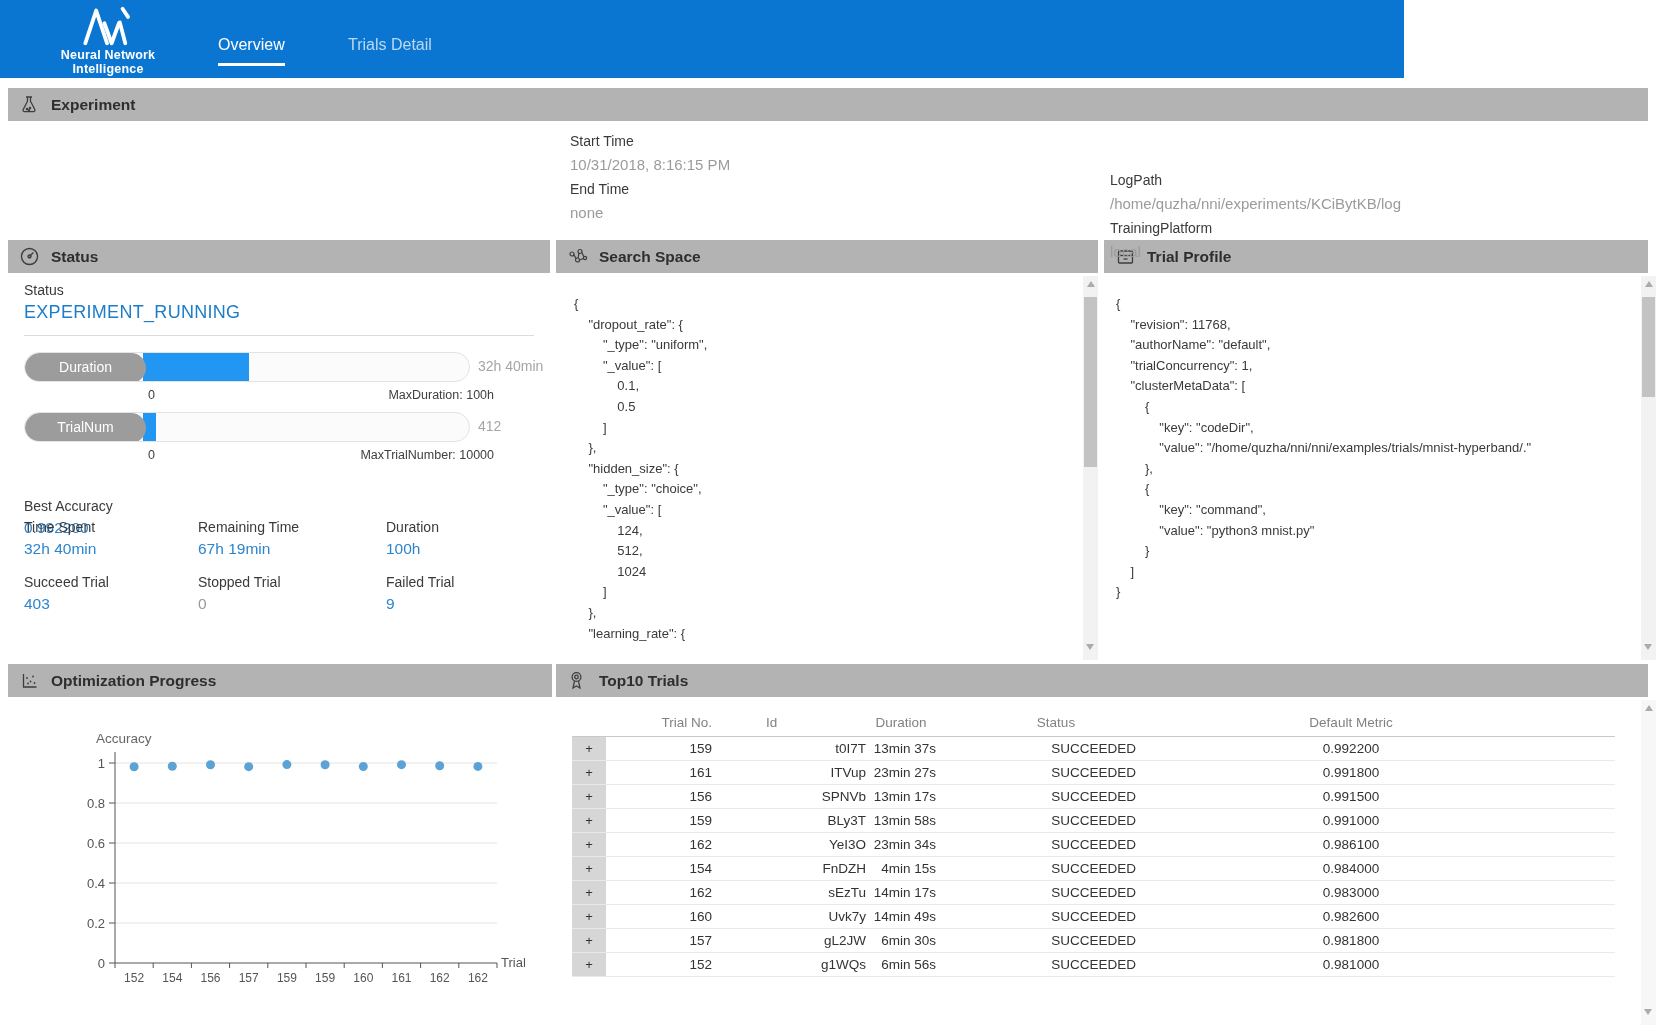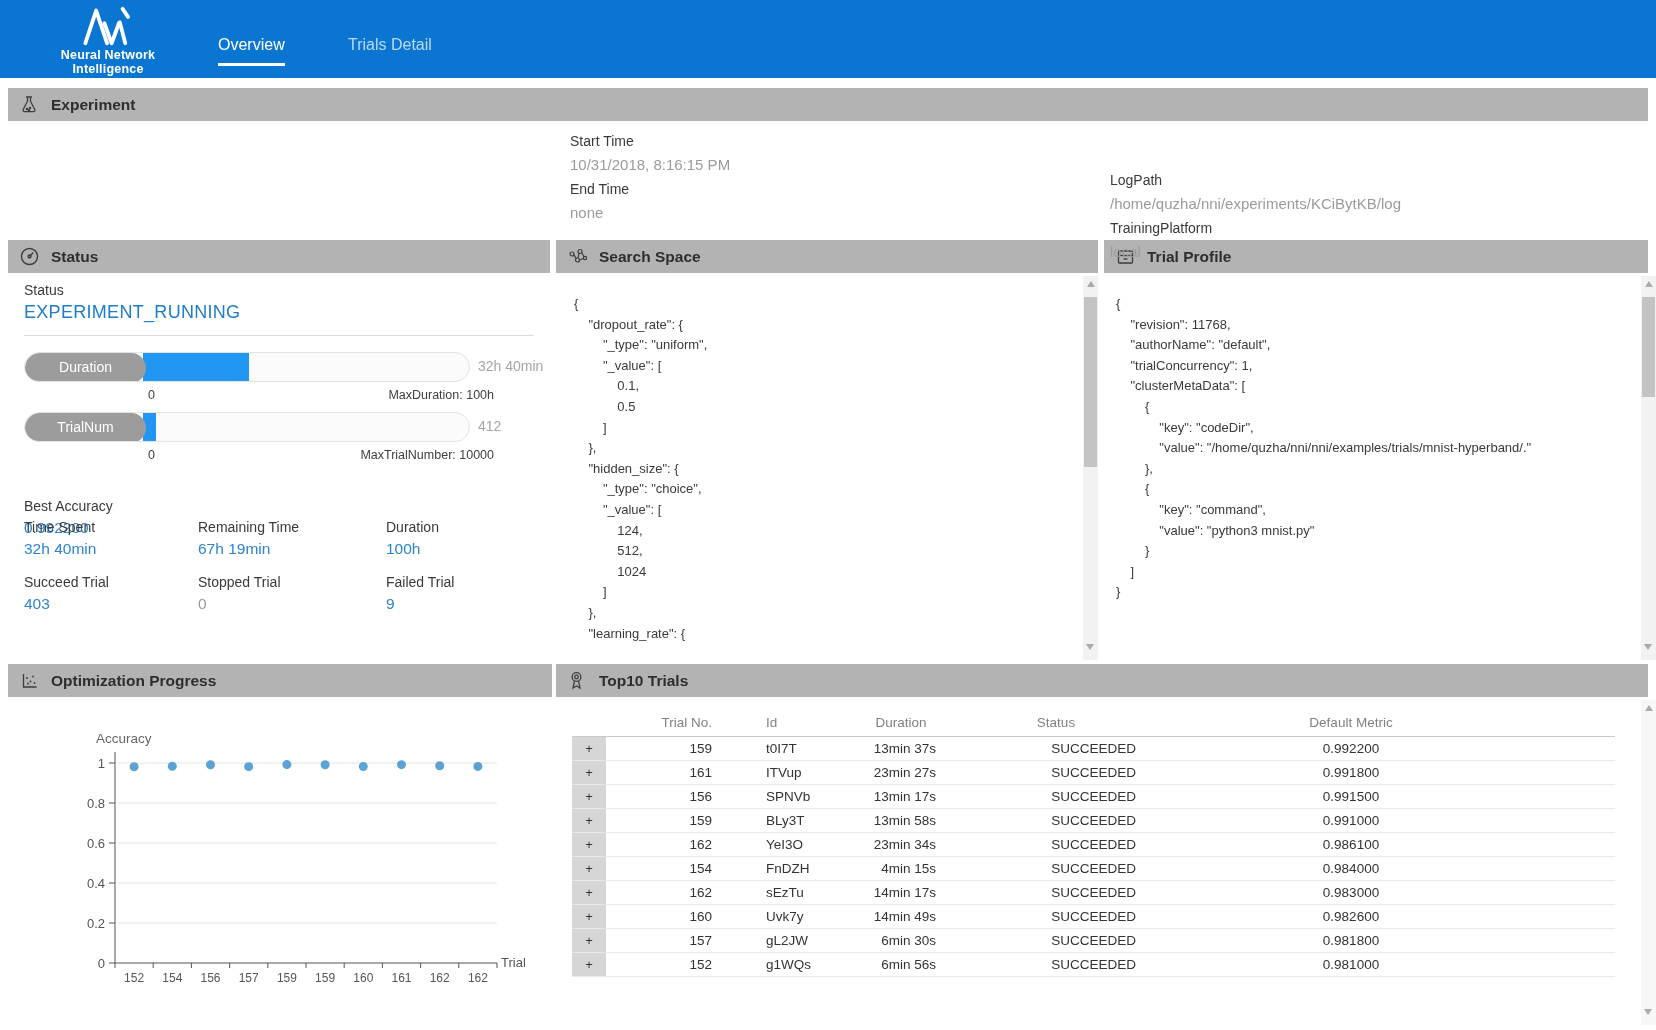--- a/index.html
+++ b/index.html
@@ -1,21 +1,21 @@
 <!DOCTYPE html>
 <html><head>
 <meta charset="utf-8">
 <style>
   * { margin:0; padding:0; box-sizing:border-box; }
   html,body { width:1656px; height:1030px; background:#ffffff;
     font-family:"Liberation Sans","DejaVu Sans",sans-serif; color:#333; overflow:hidden; }
   body { position:relative; }
 
   
-  .navbar { position:absolute; left:0; top:0; width:1656px; height:78px; background:#0b76d1; }
+  .navbar { position:absolute; left:0; top:0; width:1404px; height:78px; background:#0b76d1; }
   .brand { position:absolute; left:24px; top:4px; width:168px; text-align:center; }
   .brand svg { display:block; margin:2px auto 0; }
   .brand-text { color:#fff; font-size:12.5px; letter-spacing:.2px; margin-top:2px; font-weight:bold; }
   .nav-tab { position:absolute; top:36px; font-size:16px; color:#bcd9f0; cursor:pointer; padding-bottom:9px; }
   .nav-tab.active { color:#ffffff; border-bottom:3px solid #ffffff; }
   #tab-overview { left:218px; }
   #tab-trials { left:348px; }
 
   
   .sec-bar { position:absolute; height:33px; background:#b3b3b3; display:flex; align-items:center;
@@ -91,21 +91,21 @@
     border-bottom:1px solid #c9c9c9; }
   th.h-no { text-align:right; padding-right:4px; }
   th.h-id { text-align:left; padding-left:50px; }
   th.h-dur { text-align:center; }
   th.h-status, th.h-metric { text-align:center; }
   th.h-status { padding-left:40px; }
   table.trials td { height:24px; border-bottom:1px solid #e9e9e9; color:#333; }
   td.c-exp { background:#d6d6d6; border-bottom:1px solid #fbfbfb; text-align:center; cursor:pointer;
     color:#4a4a4a; font-size:13px; }
   td.c-no { text-align:right; padding-right:4px; }
-  td.c-id { text-align:left; padding-left:50px; }
+  td.c-id { text-align:right; padding-left:50px; }
   td.c-dur { text-align:right; }
   td.c-status { text-align:right; padding-left:58px; color:#16a262; }
   td.c-metric { text-align:center; }
 </style>
 </head>
 <body>
 
 <div class="navbar">
   <div class="brand">
     <svg width="66" height="40" viewBox="0 0 56 44">

